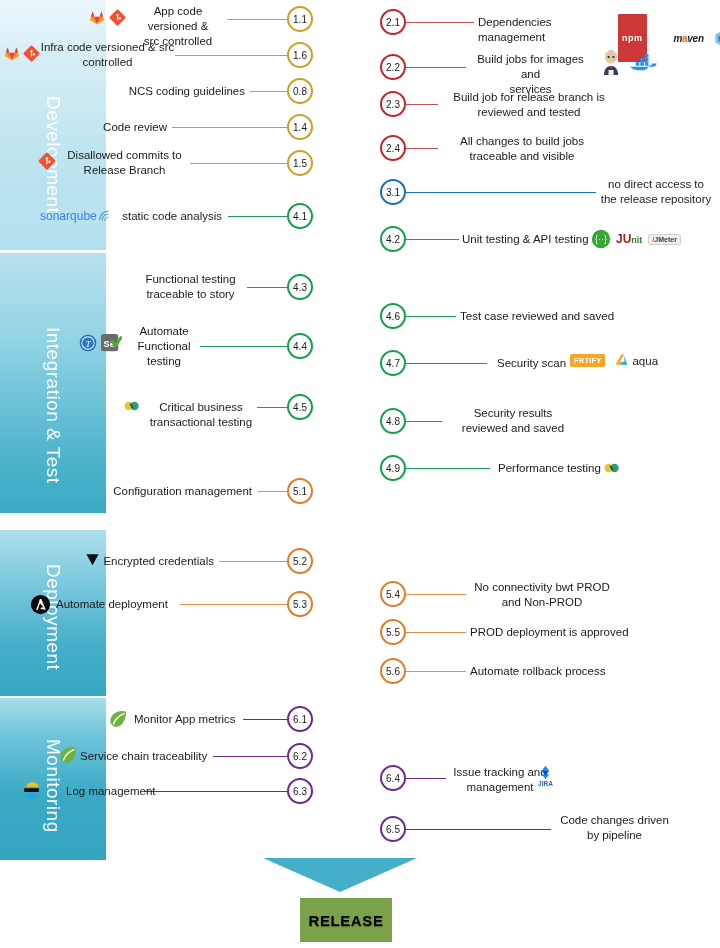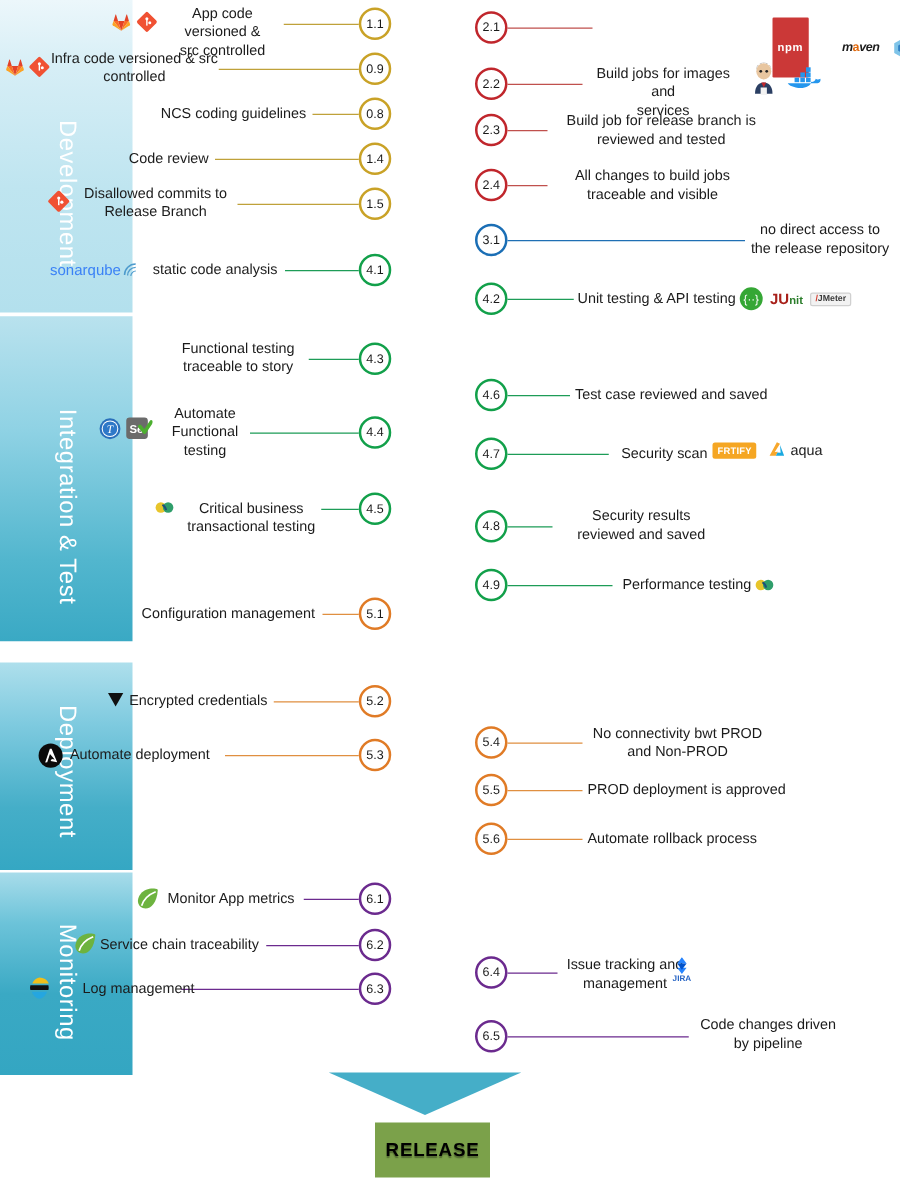--- a/index.html
+++ b/index.html
@@ -145,21 +145,21 @@
       </svg>
     <svg width="17" height="17" viewBox="0 0 24 24" style="margin-left:3px">
         <rect x="3.5" y="3.5" width="17" height="17" rx="2" transform="rotate(45 12 12)" fill="#f05133"></rect>
         <circle cx="12" cy="8.6" r="1.7" fill="#fff"></circle>
         <circle cx="15.3" cy="13" r="1.7" fill="#fff"></circle>
         <rect x="11.2" y="9.8" width="1.6" height="6.4" fill="#fff"></rect>
       </svg>
   </div>
 
   <div class="node c-gold" style="left:287px;top:42px;">
-      <span>0.9</span>
+      <span>1.6</span>
     </div>
   <div class="lead l-gold" style="left:175px;top:55px;width:112px;"></div>
   <div class="lbl c" style="left:40px;top:40px;width:135px;">Infra code versioned &amp; src
 controlled</div>
   <div class="logo" style="left:3px;top:44px;">
     <svg width="18" height="18" viewBox="0 0 24 24">
         <path d="M12 22 8.6 11.6h6.8L12 22z" fill="#e24329"></path>
         <path d="M12 22 8.6 11.6H3.8L12 22z" fill="#fc6d26"></path>
         <path d="M3.8 11.6 2.6 15.3a.8.8 0 0 0 .3.9L12 22 3.8 11.6z" fill="#fca326"></path>
         <path d="M3.8 11.6h4.8L6.5 5.1c-.1-.3-.6-.3-.7 0l-2 6.5z" fill="#e24329"></path>
@@ -322,20 +322,21 @@
         <path d="M10 1a9 9 0 0 1 8 5H4a9 9 0 0 1 6-5z" fill="#f0bf1a"></path>
         <path d="M2.4 7.5h15.2a9 9 0 0 1 0 4H2.4a9 9 0 0 1 0-4z" fill="#111"></path>
         <path d="M3.6 13h12.8A9 9 0 0 1 10 19a9 9 0 0 1-6.4-6z" fill="#25a6e0"></path>
       </svg>
   </div>
 
   <div class="node c-red" style="left:380px;top:9px;">
       <span>2.1</span>
     </div>
   <div class="lead l-red" style="left:406px;top:22px;width:68px;"></div>
+  <div class="lbl l" style="left:478px;top:15px;width:140px;">Dependencies management</div>
   <div class="logo" style="left:618px;top:14px;">
     <span class="npm">npm</span>
     <span class="maven" style="margin-left:27px"><span>m</span><i>a</i><span>ven</span></span>
     <svg width="19" height="19" viewBox="0 0 24 24" style="margin-left:9px">
         <path d="M12 2 21 7v10l-9 5-9-5V7l9-5z" fill="#7fc4e8"></path>
         <path d="M12 6.5 17 9.3v5.4L12 17.5 7 14.7V9.3L12 6.5z" fill="#2f7fc4"></path>
       </svg>
   </div>
 
   <div class="node c-red" style="left:380px;top:54px;">

